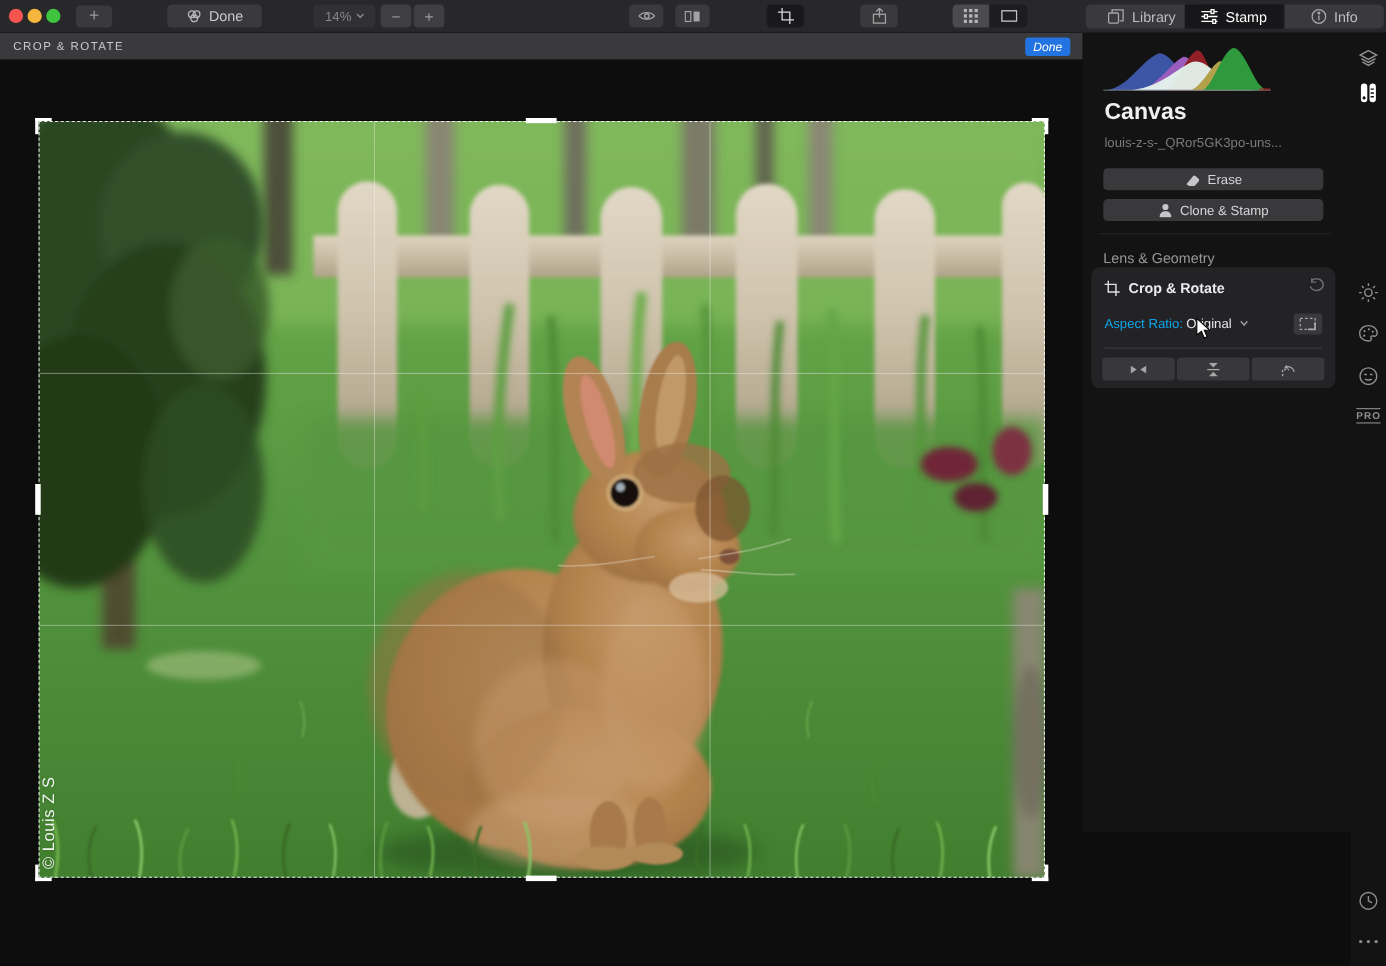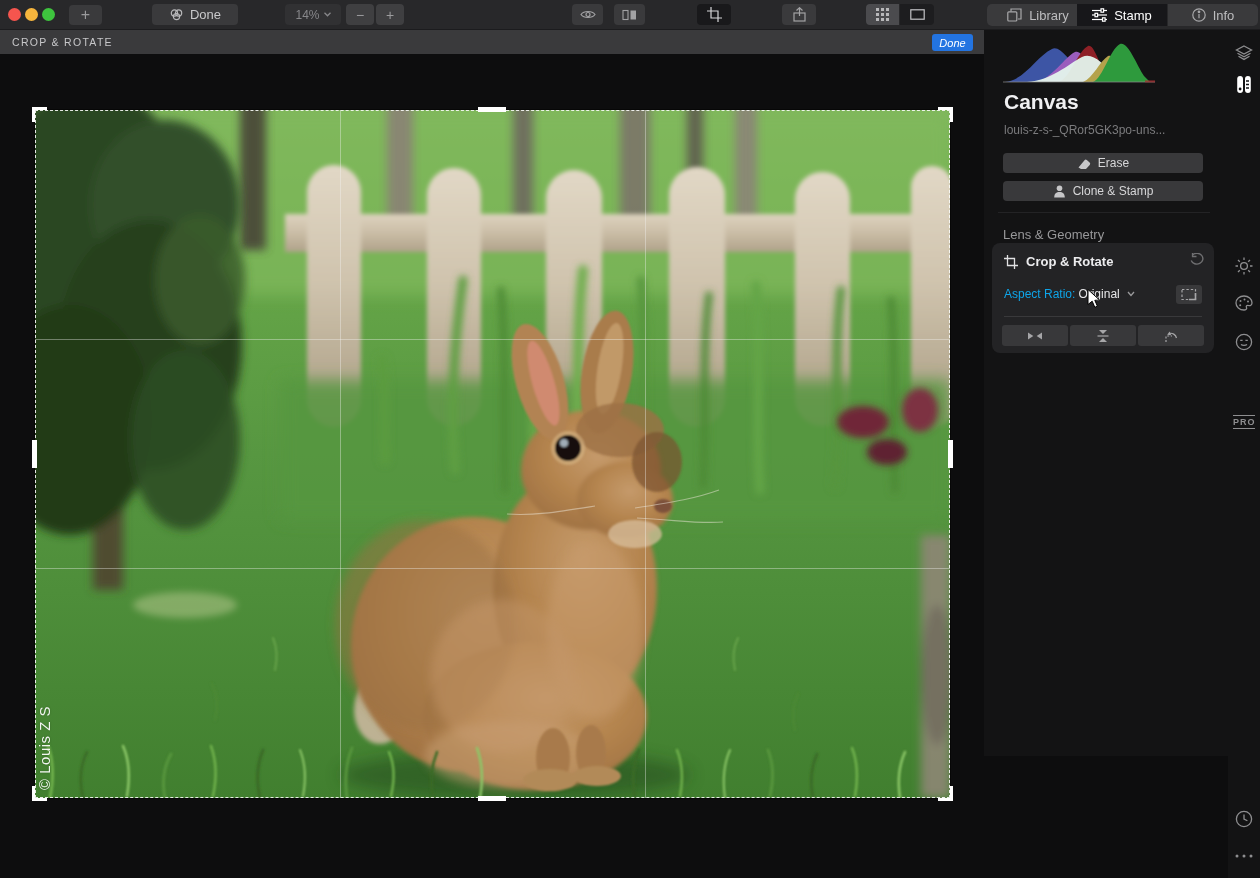--- a/index.html
+++ b/index.html
@@ -93,21 +93,21 @@
     border-radius:3px; display:flex; align-items:center; justify-content:center; }
   #flip-h-btn { left:10px; } #flip-v-btn { left:78px; } #rotate-btn { left:146px; }
 
   
   #rail { position:absolute; left:1228px; top:30px; width:32px; height:848px; background:#131314; }
   .rail-ic { position:absolute; left:7px; width:18px; display:flex; justify-content:center; }
   #ric-layers { top:15px; } #ric-canvas { top:45px; } #ric-sun { top:227px; }
   #ric-palette { top:265px; } #ric-smiley { top:303px; }
   #ric-pro { position:absolute; left:5px; top:341px; width:22px; text-align:center;
     font-size:9px; font-weight:700; letter-spacing:1px; color:#8e8e90;
-    border-top:1px solid #8e8e90; border-bottom:1px solid #8e8e90; padding:1px 0;margin-top:44px; }
+    border-top:1px solid #8e8e90; border-bottom:1px solid #8e8e90; padding:1px 0; }
   #ric-clock { top:780px; } #ric-dots { top:824px; }
 
   #cursor { position:absolute; left:1087px; top:289px; z-index:50; }
 </style>
 </head>
 <body>
 
 <div id="toolbar">
   <div class="traffic">
     <div class="light tl-red"></div>

